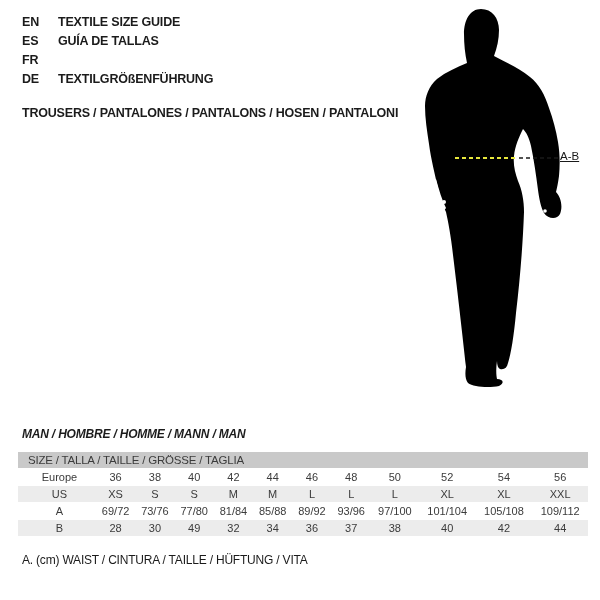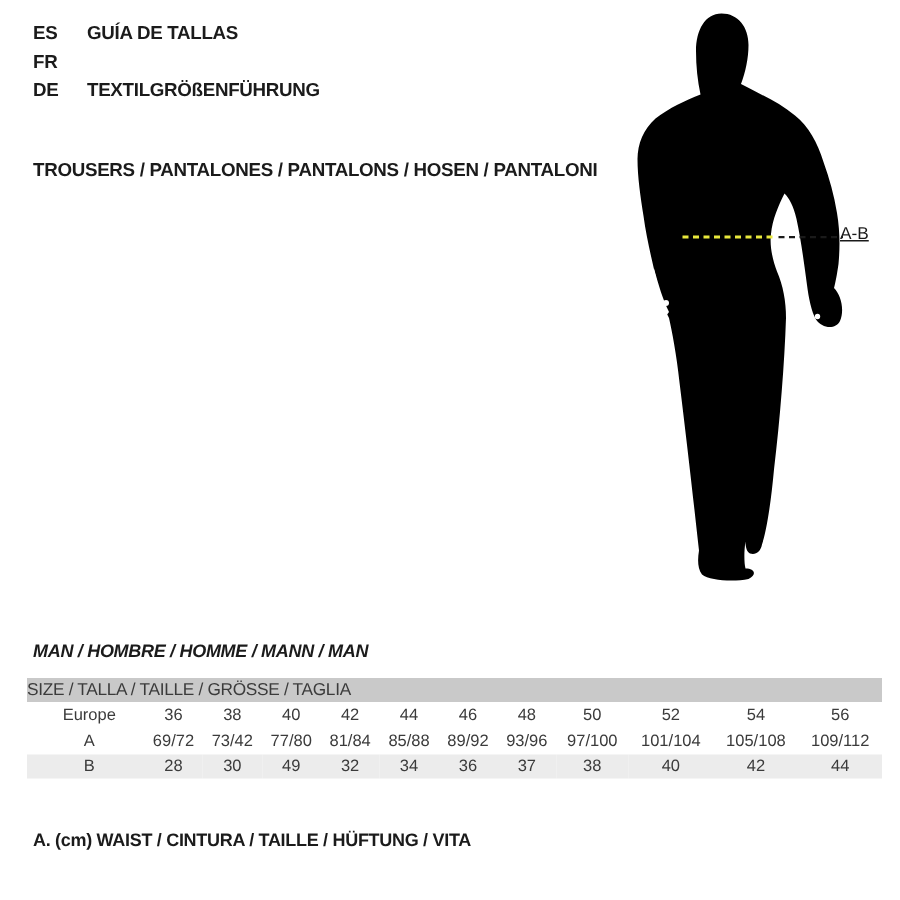--- a/index.html
+++ b/index.html
@@ -23,43 +23,47 @@
   .section-title { left:22px; top:427px; font-weight:700; font-size:12px; letter-spacing:-0.2px; white-space:nowrap;font-style:italic; }
 
   
   .figure-svg { left:415px; top:5px; }
   .ab-label { left:560px; top:150px; font-size:11.5px; font-weight:400; color:#1a1a1a; white-space:nowrap;text-decoration:underline; }
 
   
   .size-header {
     left:18px; top:452px; width:570px; height:16px;
     background:#c9c9c9; color:#3b3b3b;
-    font-size:11.5px; line-height:16px; padding-left:0;
+    font-size:11.5px; line-height:16px; padding-left:10px;
     letter-spacing:-0.2px; white-space:nowrap;
   }
   .size-table {
     left:18px; top:468px; width:570px;
     border-collapse:separate; border-spacing:0 1px;
     font-size:11px; color:#3b3b3b;
   }
   .size-table td {
     height:16px; line-height:16px; padding:0;
     text-align:center; vertical-align:middle; white-space:nowrap;
   }
   .size-table td.row-label { width:78px; text-align:center; padding-left:5px; }
   .size-table tr.stripe td { background:#ececec; }
 
   
   .footnotes { left:22px; top:553px; }
-  .footnote-line { height:18px; font-weight:700; font-size:12px; letter-spacing:-0.2px; white-space:nowrap;text-align:center; }
+  .footnote-line { height:18px; font-weight:400; font-size:12px; letter-spacing:-0.2px; white-space:nowrap;text-align:center; }
 </style>
 </head>
 <body>
 
 <div class="abs lang-list">
+    <div class="lang-row">
+      <span class="lang-code">EN</span>
+      <span class="lang-label">TEXTILE SIZE GUIDE</span>
+    </div>
     <div class="lang-row">
       <span class="lang-code">ES</span>
       <span class="lang-label">GUÍA DE TALLAS</span>
     </div>
     <div class="lang-row">
       <span class="lang-code">FR</span>
     </div>
     <div class="lang-row">
       <span class="lang-code">DE</span>
       <span class="lang-label">TEXTILGRÖßENFÜHRUNG</span>
@@ -123,24 +127,38 @@
         <td>40</td>
         <td>42</td>
         <td>44</td>
         <td>46</td>
         <td>48</td>
         <td>50</td>
         <td>52</td>
         <td>54</td>
         <td>56</td>
       </tr>
+      <tr class="stripe">
+        <td class="row-label">US</td>
+        <td>XS</td>
+        <td>S</td>
+        <td>S</td>
+        <td>M</td>
+        <td>M</td>
+        <td>L</td>
+        <td>L</td>
+        <td>L</td>
+        <td>XL</td>
+        <td>XL</td>
+        <td>XXL</td>
+      </tr>
       <tr>
         <td class="row-label">A</td>
         <td>69/72</td>
-        <td>73/42</td>
+        <td>73/76</td>
         <td>77/80</td>
         <td>81/84</td>
         <td>85/88</td>
         <td>89/92</td>
         <td>93/96</td>
         <td>97/100</td>
         <td>101/104</td>
         <td>105/108</td>
         <td>109/112</td>
       </tr>

